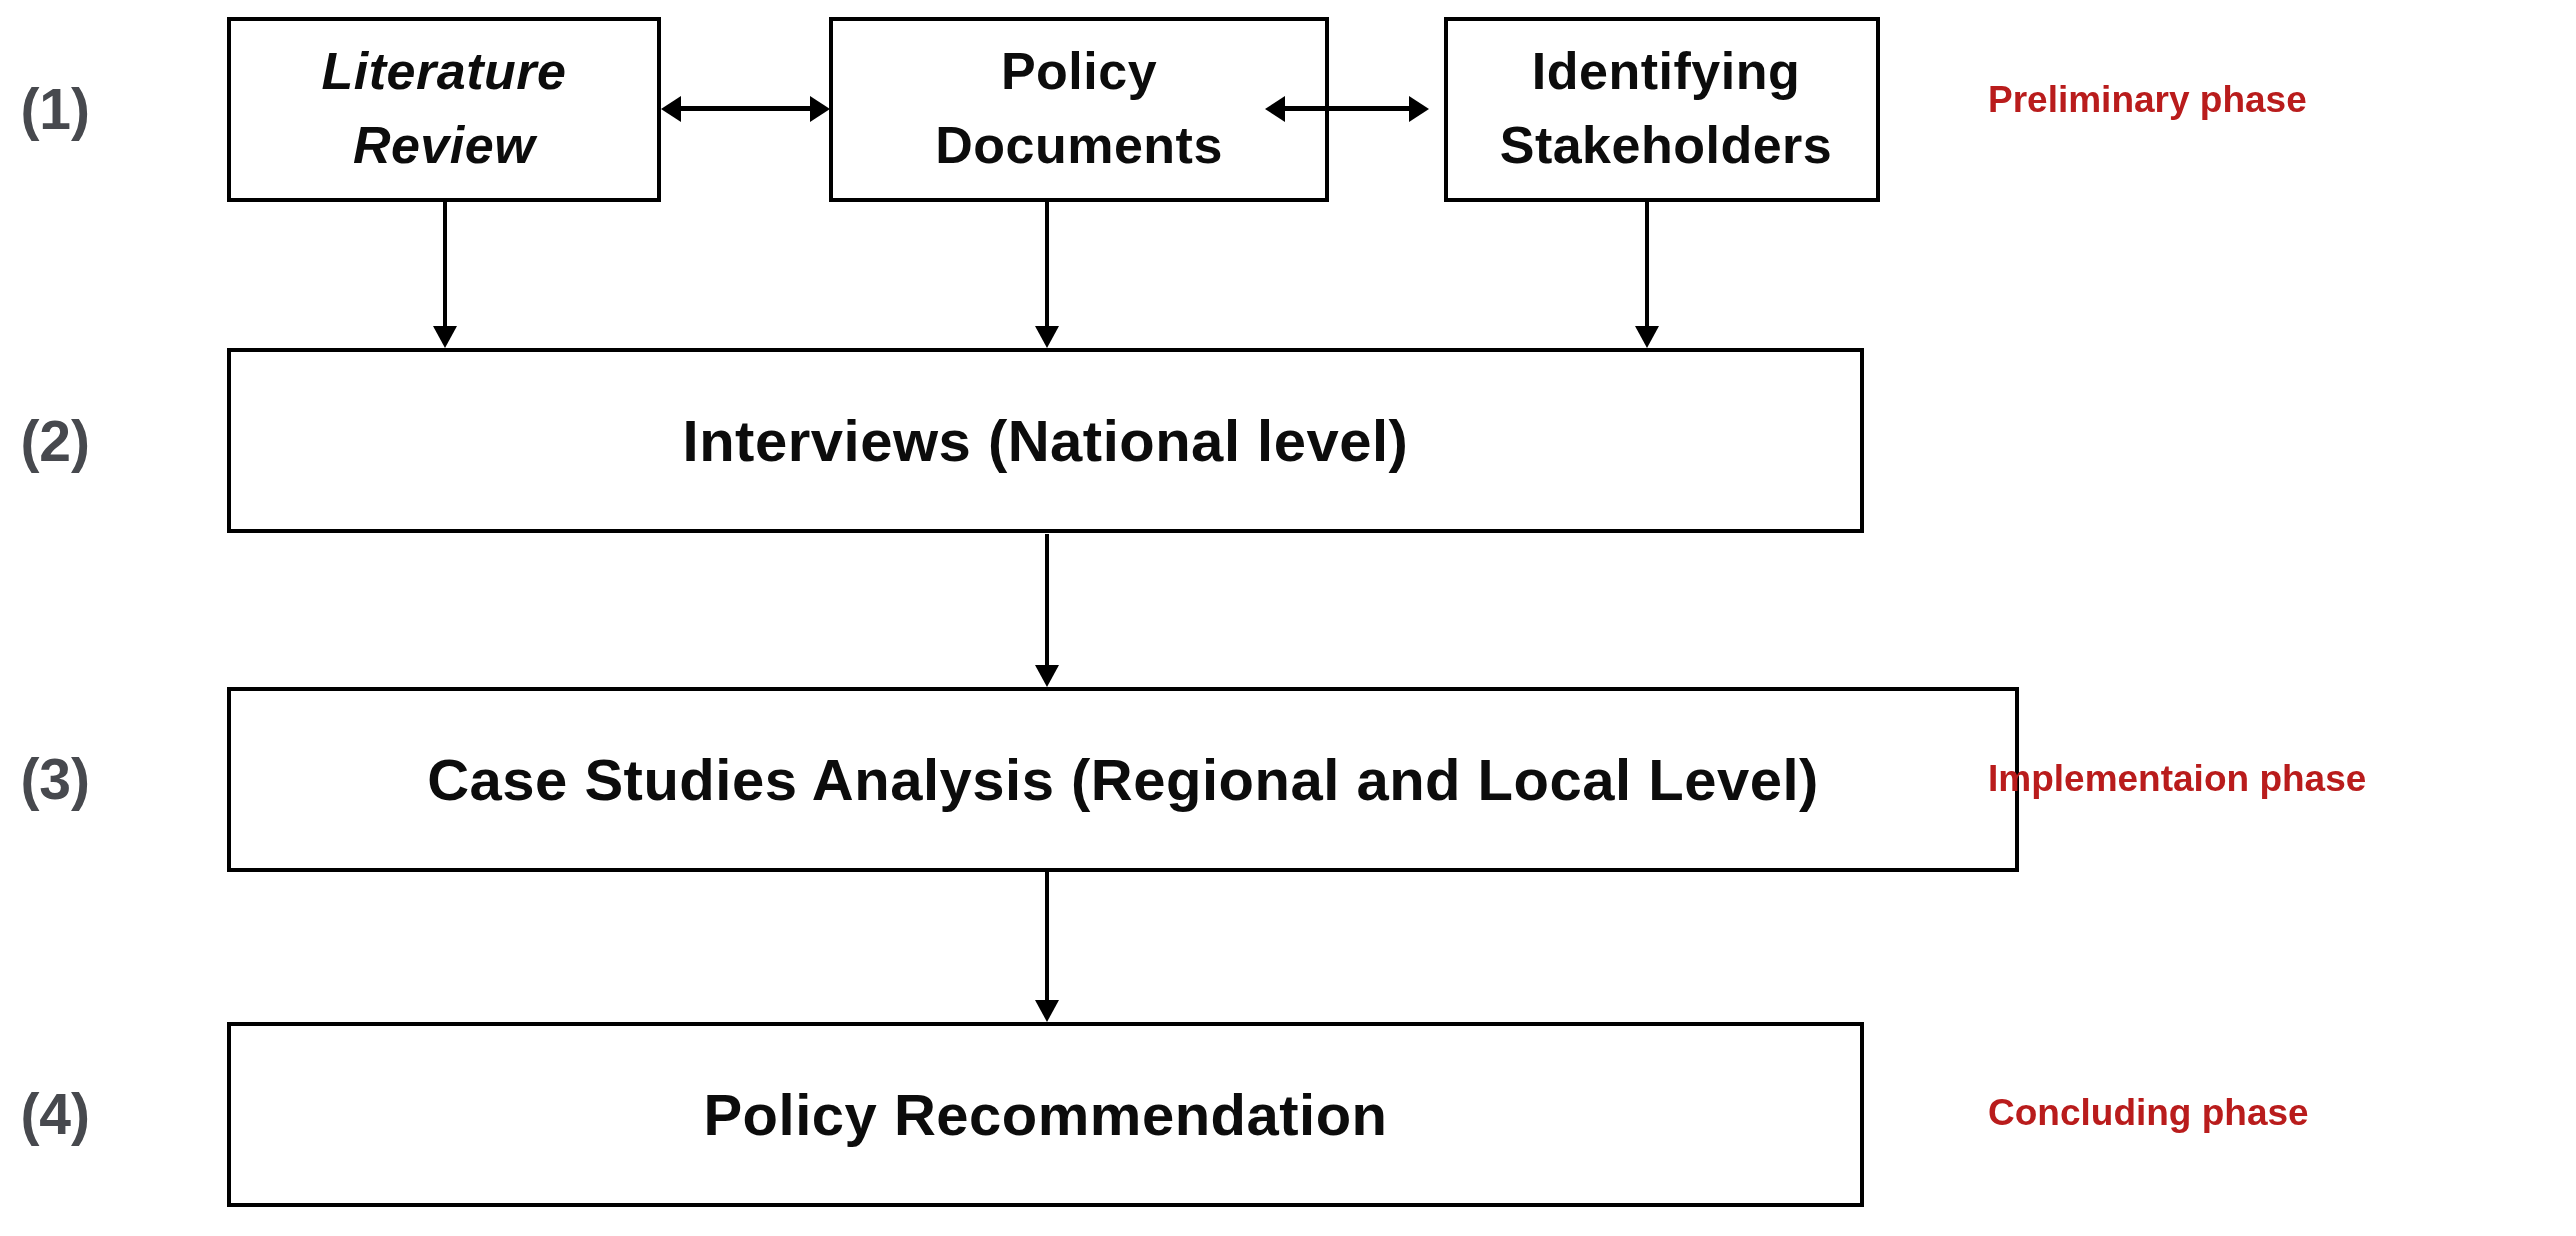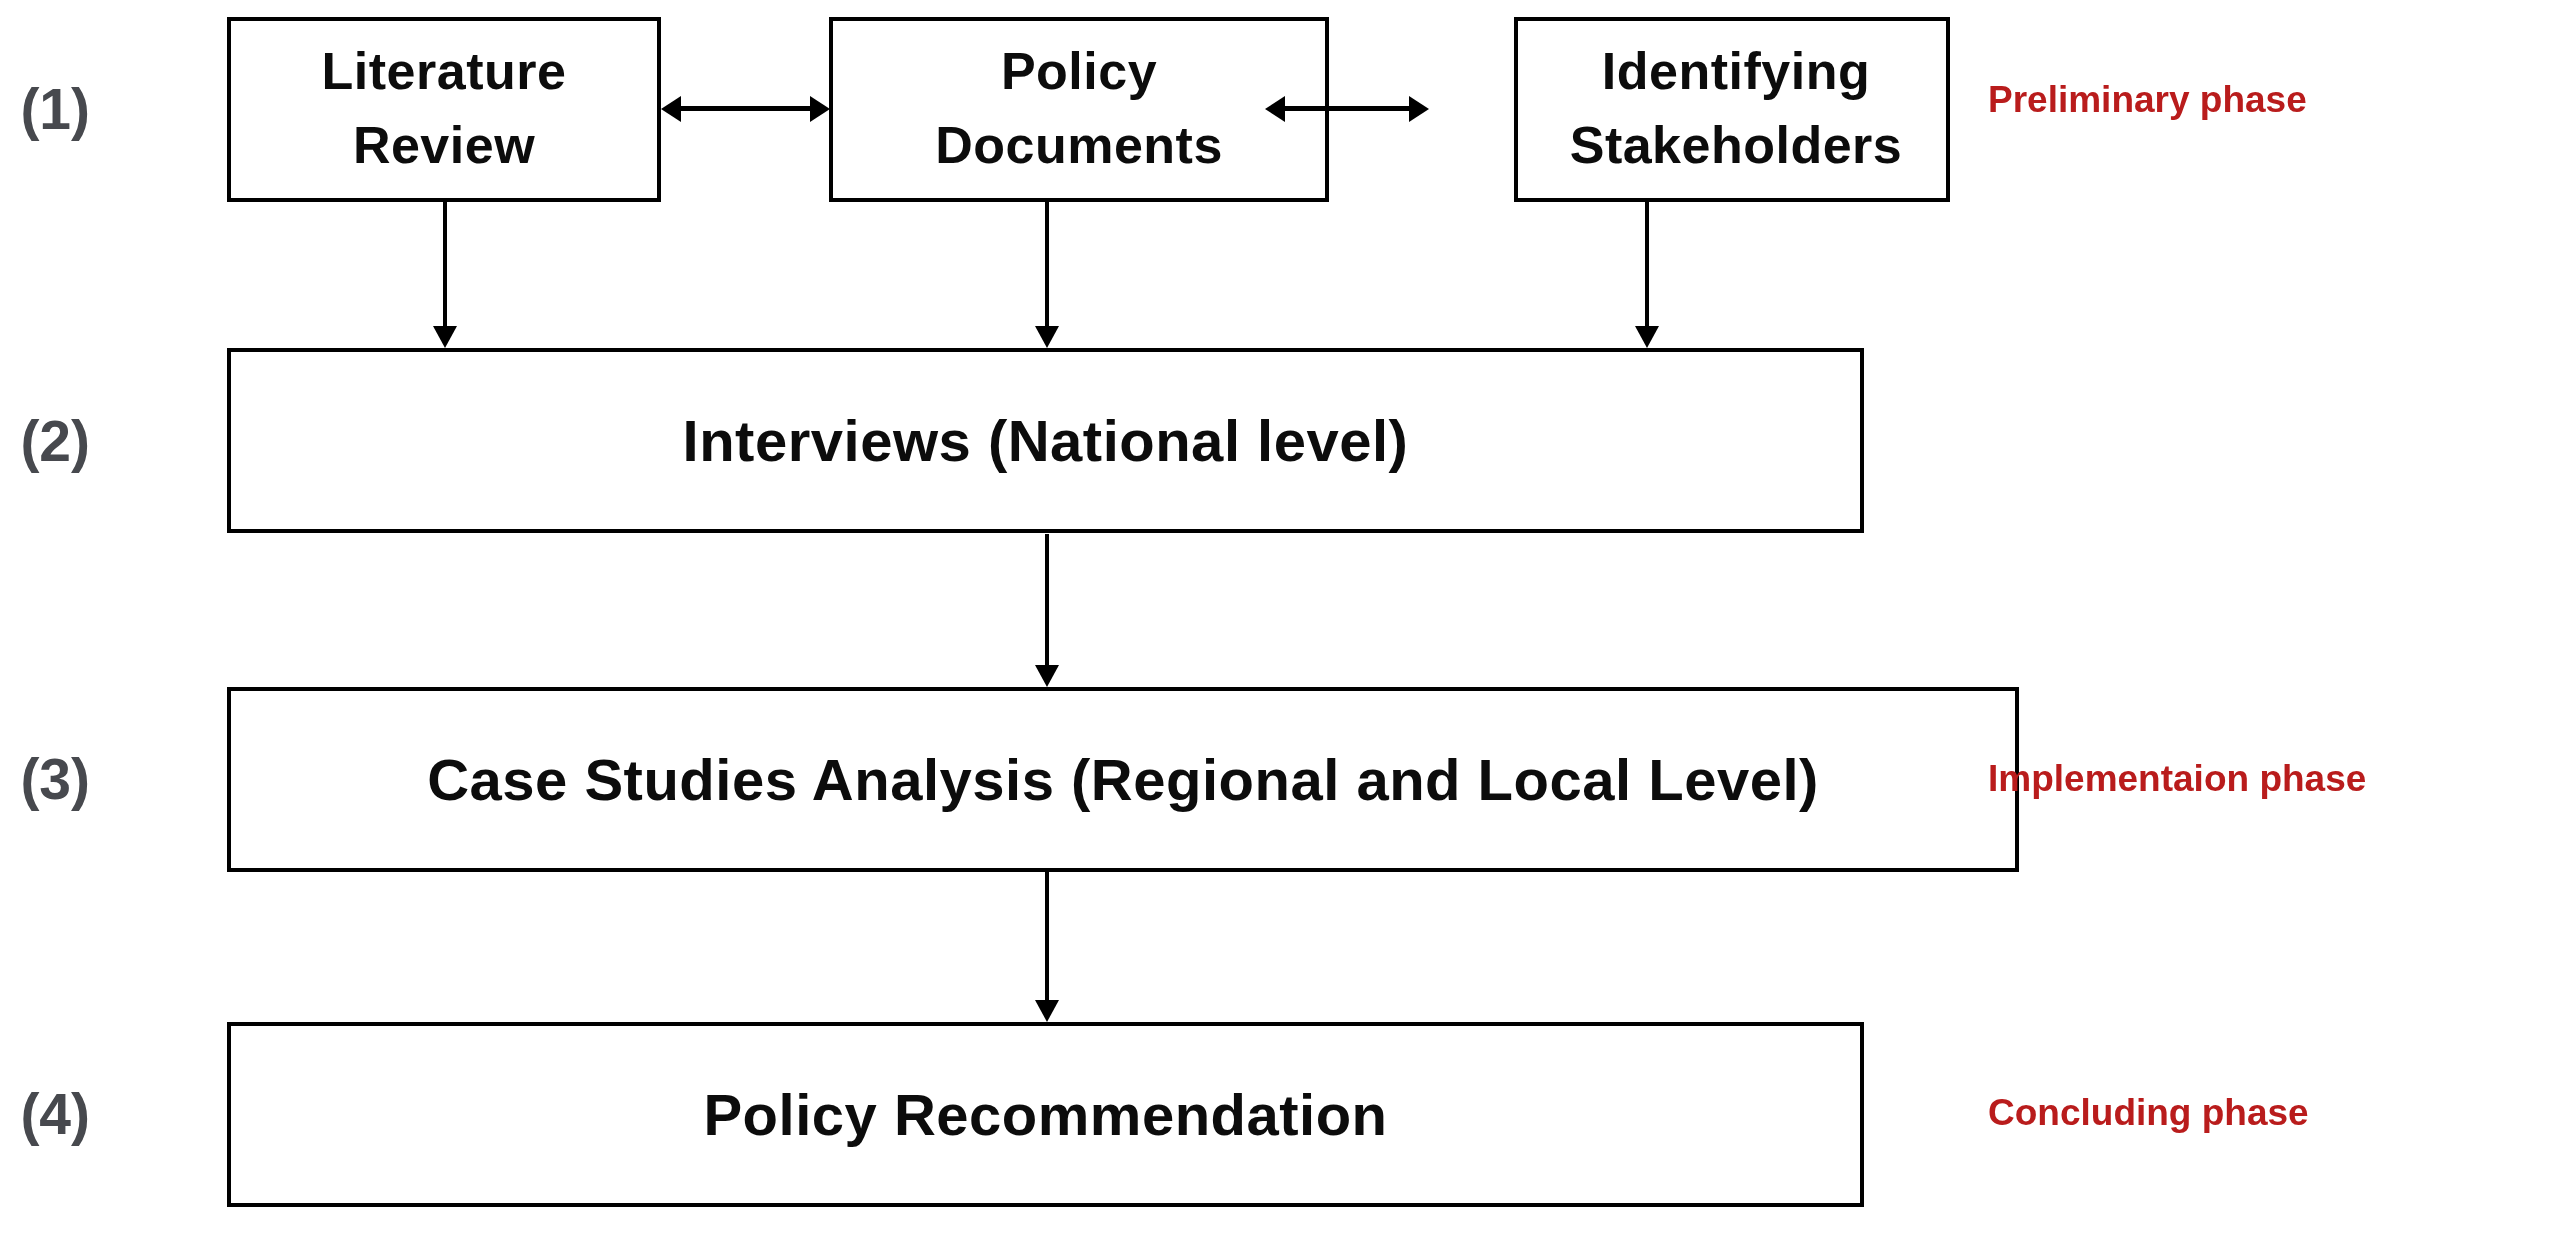--- a/index.html
+++ b/index.html
@@ -82,35 +82,35 @@
 </head>
 <body>
 
 <div class="canvas">
 
   <div class="num" style="top:109px;">(1)</div>
   <div class="num" style="top:441px;">(2)</div>
   <div class="num" style="top:779px;">(3)</div>
   <div class="num" style="top:1114px;">(4)</div>
 
-  <div class="box small" style="left:227px; top:16.7px; width:434px; height:185px;">
+  <div class="box small" style="left:227px; top:16.7px; width:434px; height:185px;font-style:italic;">
     <div class="box-label">
       <span style="display:block;">Literature</span>
       <span style="display:block;">Review</span>
     </div>
   </div>
 
   <div class="box small" style="left:829px; top:16.7px; width:500px; height:185px;">
     <div class="box-label">
       <span style="display:block;">Policy</span>
       <span style="display:block;">Documents</span>
     </div>
   </div>
 
-  <div class="box small" style="left:1514px; top:16.7px; width:436px; height:185px;padding-left:8px;">
+  <div class="box small" style="left:1444px; top:16.7px; width:436px; height:185px;padding-left:8px;">
     <div class="box-label">
       <span style="display:block;">Identifying</span>
       <span style="display:block;">Stakeholders</span>
     </div>
   </div>
 
   <div class="dbl-arrow" style="left:661px; top:96px; width:169px;">
     <div class="head-l"></div>
     <div class="shaft"></div>
     <div class="head-r"></div>

